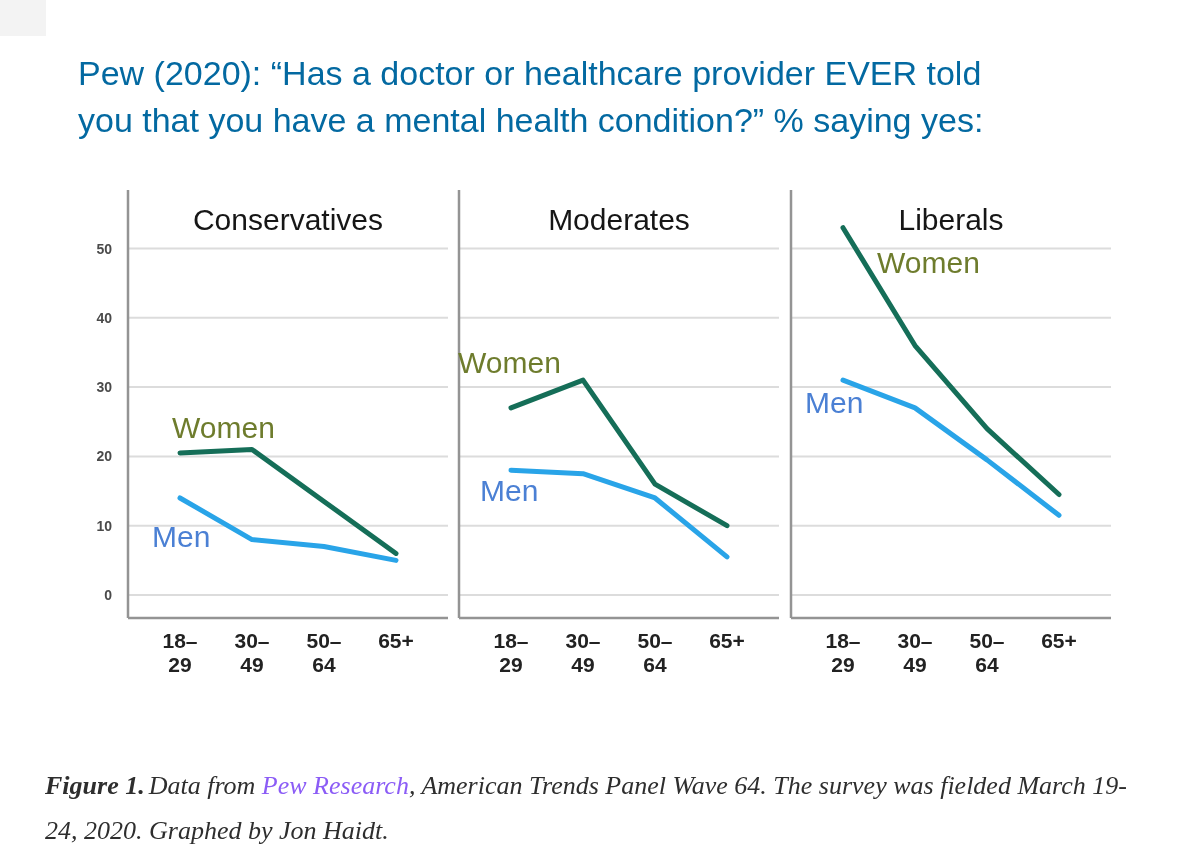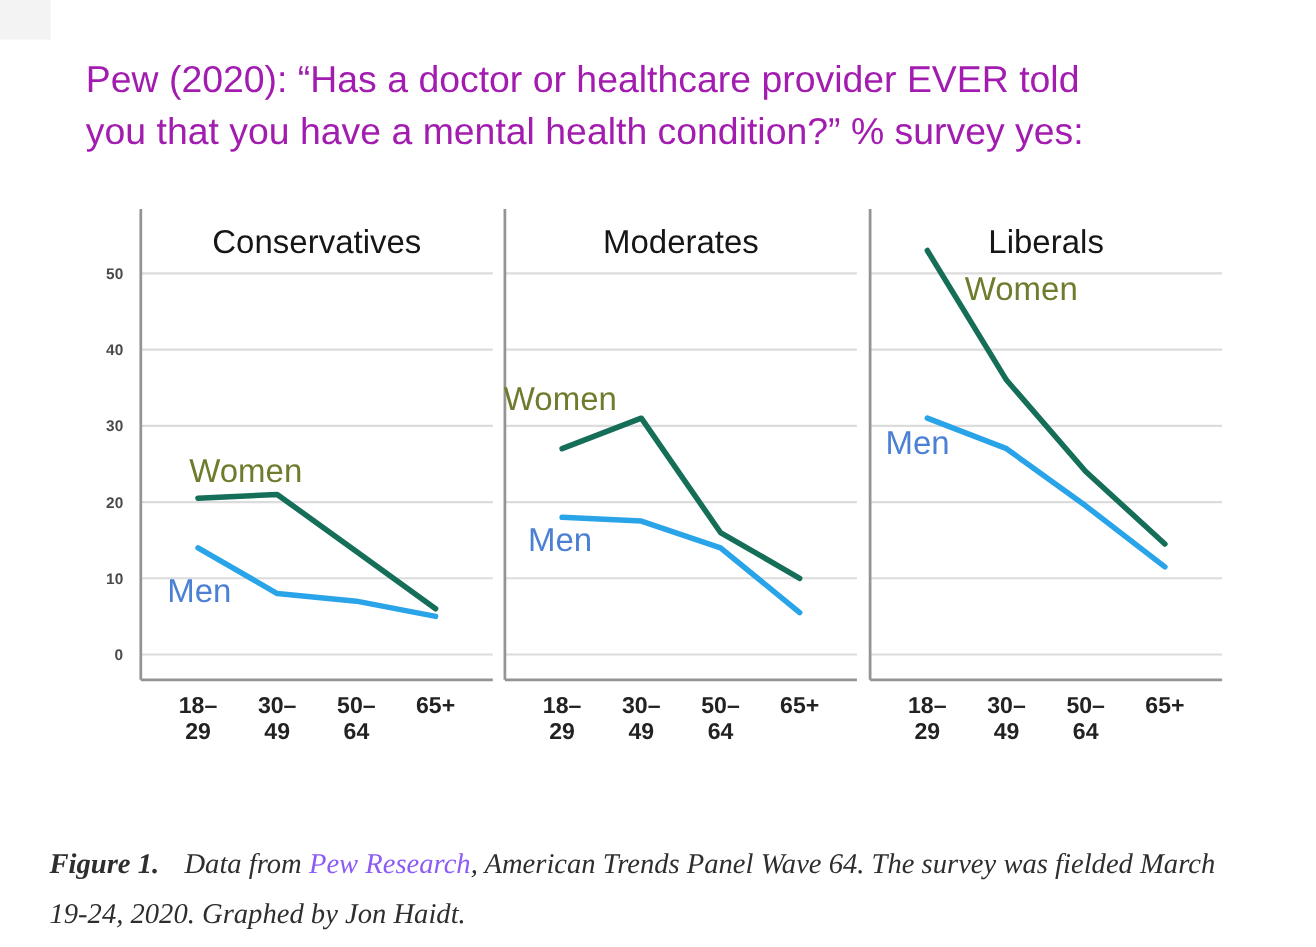--- a/index.html
+++ b/index.html
@@ -12,51 +12,51 @@
   .page { position: relative; width: 1196px; height: 861px; background: #fff; }
 
   .corner-artifact {
     position: absolute; left: 0; top: 0; width: 46px; height: 36px;
     background: #f3f3f3;
   }
 
   .chart-title {
     position: absolute; left: 78px; top: 50px; width: 1080px;
     font: 400 34px/47px "Liberation Sans", sans-serif;
-    color: #a21caf;
+    color: #0369a1;
   }
 
   #chart-svg { position: absolute; left: 0; top: 185px; }
 
   .gridline { stroke: #dcdcdc; stroke-width: 2; }
   .spine    { stroke: #949494; stroke-width: 2.5; }
   .series-line { fill: none; stroke-width: 5; stroke-linecap: round; stroke-linejoin: round; }
   .panel-title  { font: 400 30px "Liberation Sans", sans-serif; fill: #161616; }
   .series-label { font: 400 30px "Liberation Sans", sans-serif; }
   .y-tick { font: 700 14px "Liberation Sans", sans-serif; fill: #4a4a4a; }
   .x-tick { font: 700 21px "Liberation Sans", sans-serif; fill: #222222; }
 
   .caption {
     position: absolute; left: 45px; top: 737px; width: 1090px;
     font: italic 400 26px/45px "Liberation Serif", serif;
     color: #2e2e2e;
   }
-  .fig-label { font-weight: 700; margin-right: 23px; }
+  .fig-label { font-weight: 700; margin-right: 4px; }
   .caption-link { text-decoration: none; }
 </style>
 </head>
 <body>
 
 <div class="page">
 
   <div class="corner-artifact"></div>
 
   <div class="chart-title">
     <div>Pew (2020): “Has a doctor or healthcare provider EVER told</div>
-    <div>you that you have a mental health condition?” % survey yes:</div>
+    <div>you that you have a mental health condition?” % saying yes:</div>
   </div>
 
   <svg id="chart-svg" width="1196" height="505" viewBox="0 0 1196 505" xmlns="http://www.w3.org/2000/svg">
       <line x1="128" x2="448" y1="410" y2="410" class="gridline"></line>
       <line x1="128" x2="448" y1="340.7" y2="340.7" class="gridline"></line>
       <line x1="128" x2="448" y1="271.4" y2="271.4" class="gridline"></line>
       <line x1="128" x2="448" y1="202.10000000000002" y2="202.10000000000002" class="gridline"></line>
       <line x1="128" x2="448" y1="132.8" y2="132.8" class="gridline"></line>
       <line x1="128" x2="448" y1="63.5" y2="63.5" class="gridline"></line>
       <line x1="128" x2="128" y1="5" y2="433" class="spine"></line>

